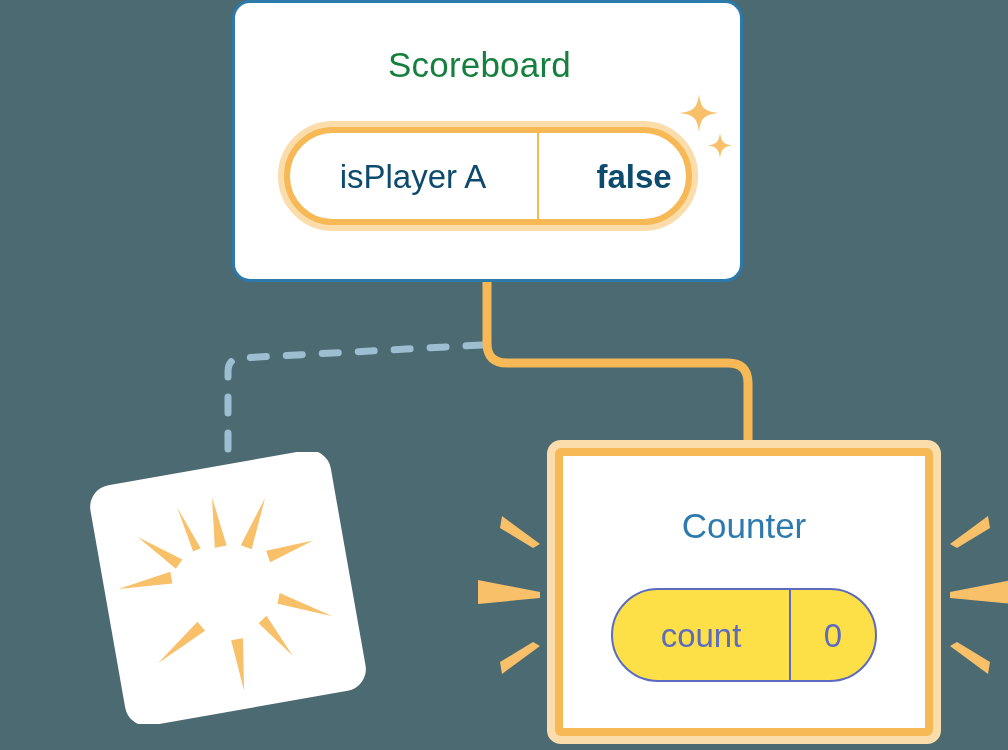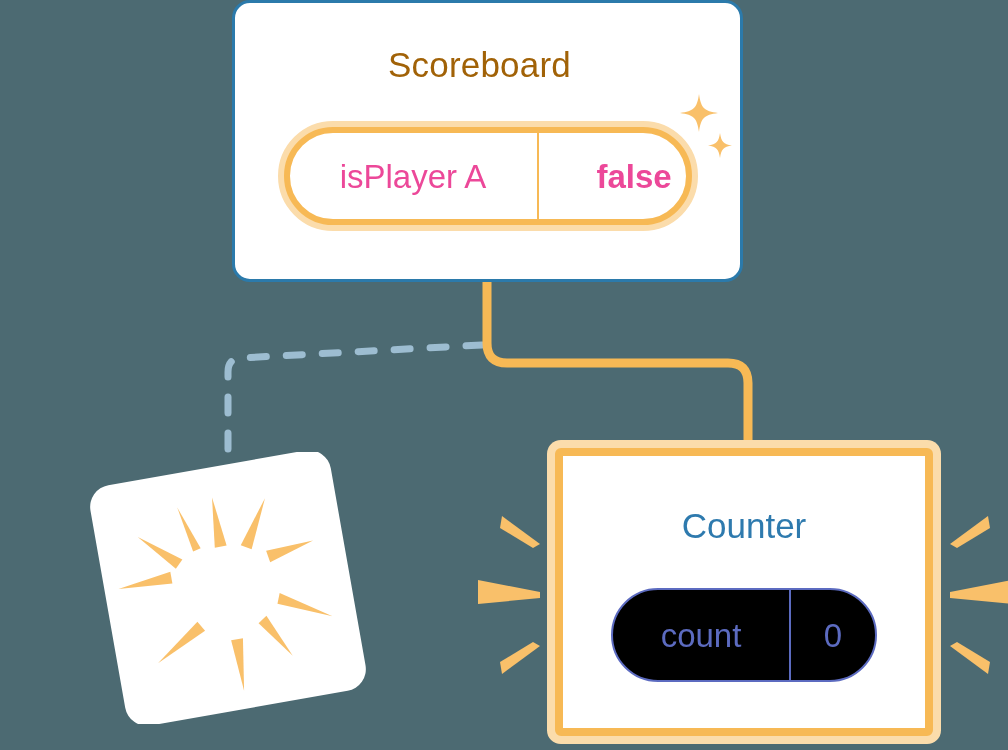--- a/index.html
+++ b/index.html
@@ -38,21 +38,21 @@
     border: 3px solid #2b7aab;
     border-radius: 18px;
     box-sizing: border-box;
     z-index: 3;
   }
   .scoreboard-title {
     position: absolute;
     left: 0; right: 16px;
     top: 44px;
     text-align: center;
-    color: #a16207;
+    color: #15803d;
     font-size: 35px;
     font-weight: 400;
     letter-spacing: 0.2px;
     line-height: 1;
   }
 
   
   .pill-wrap {
     position: absolute;
     left: 50%;
@@ -79,21 +79,21 @@
     border: 6px solid #f7b955;
     border-radius: 54px;
     background: #ffffff;
     display: flex;
     align-items: stretch;
   }
   .pill-hl .cell {
     display: flex;
     align-items: center;
     justify-content: center;
-    color: #ec4899;
+    color: #0c4a6e;
     font-size: 33px;
     line-height: 1;
     text-align: right;
   }
   .pill-hl .cell.key {
     flex: 0 0 247px;
     border-right: 2px solid #f7b955;
     font-weight: 400;
   }
   .pill-hl .cell.val {
@@ -140,21 +140,21 @@
   .count-pill {
     position: absolute;
     left: 50%;
     transform: translateX(-50%);
     top: 132px;
     width: 266px;
     height: 94px;
     box-sizing: border-box;
     border: 2px solid #5c6bc0;
     border-radius: 50px;
-    background: #000000;
+    background: #fde047;
     display: flex;
     align-items: stretch;
   }
   .count-pill .cell {
     display: flex;
     align-items: center;
     justify-content: center;
     color: #5c6bc0;
     font-size: 33px;
     line-height: 1;

